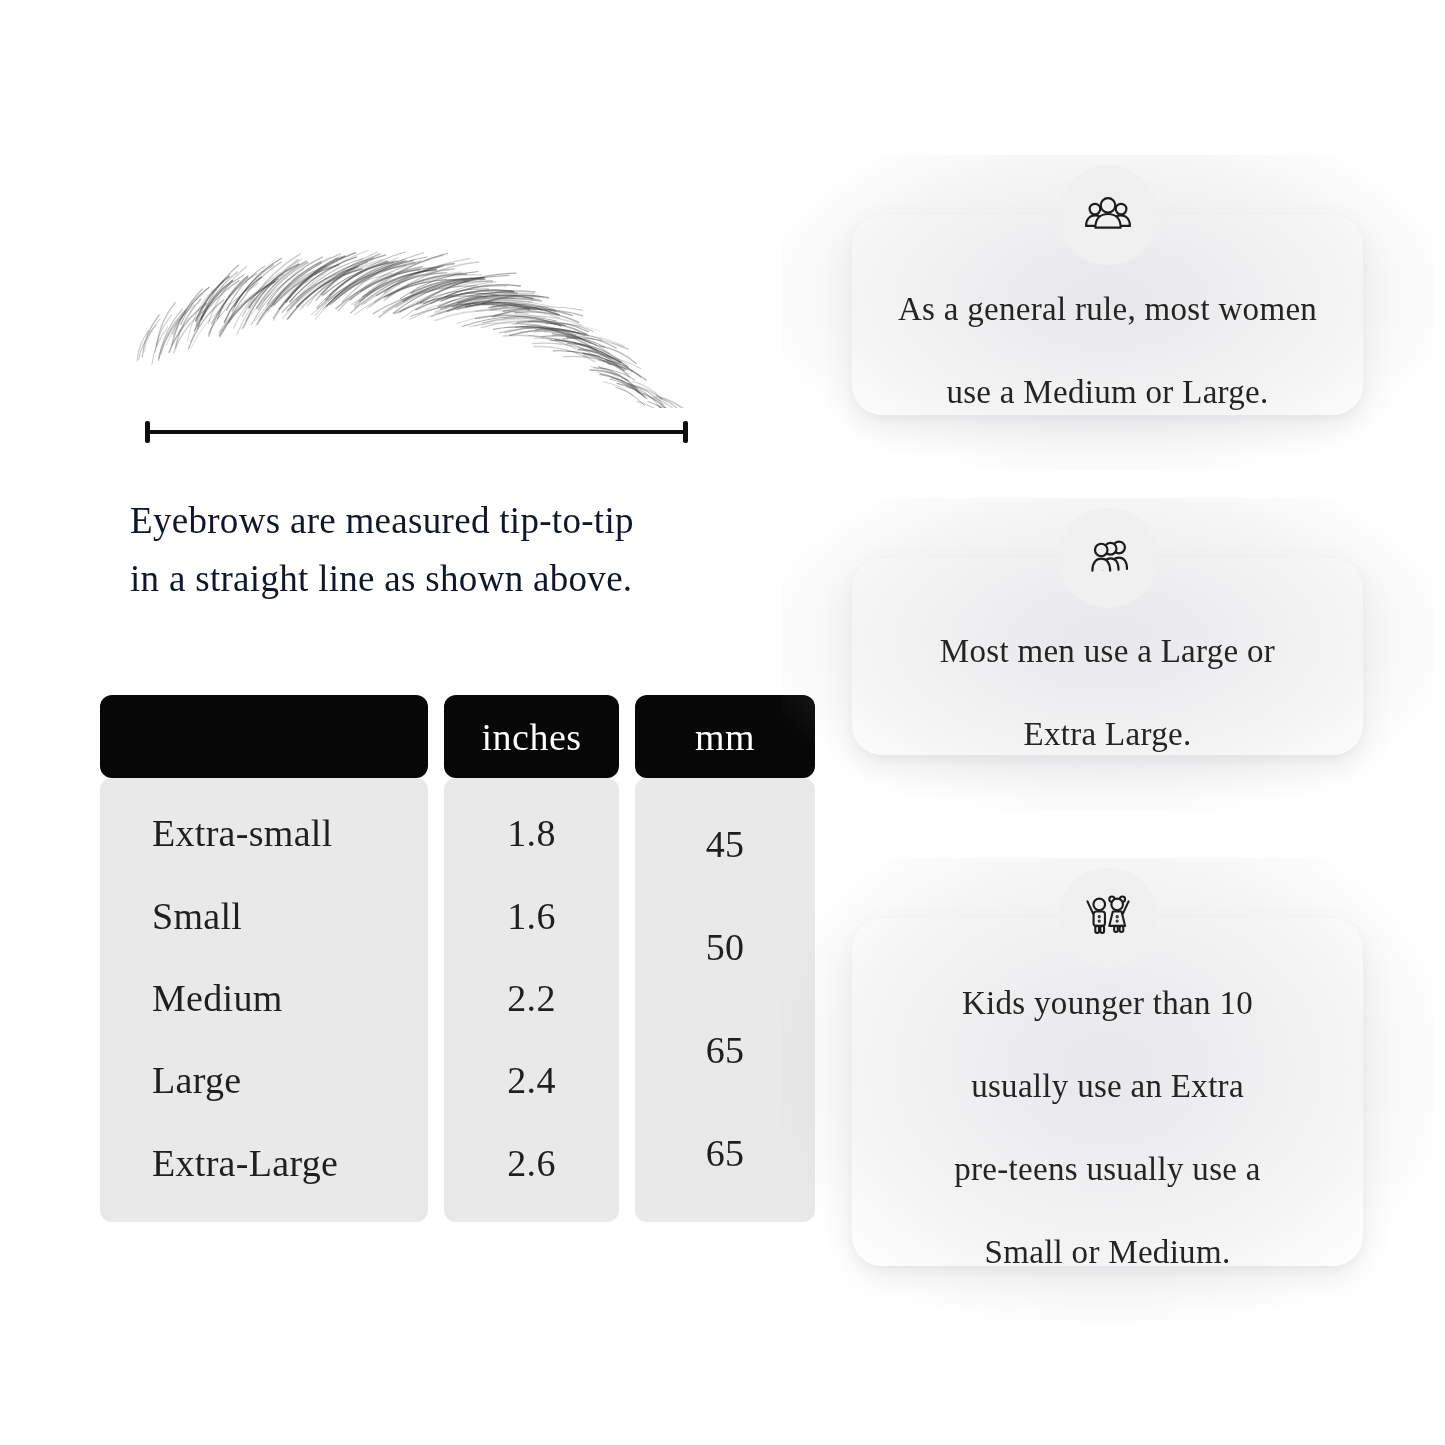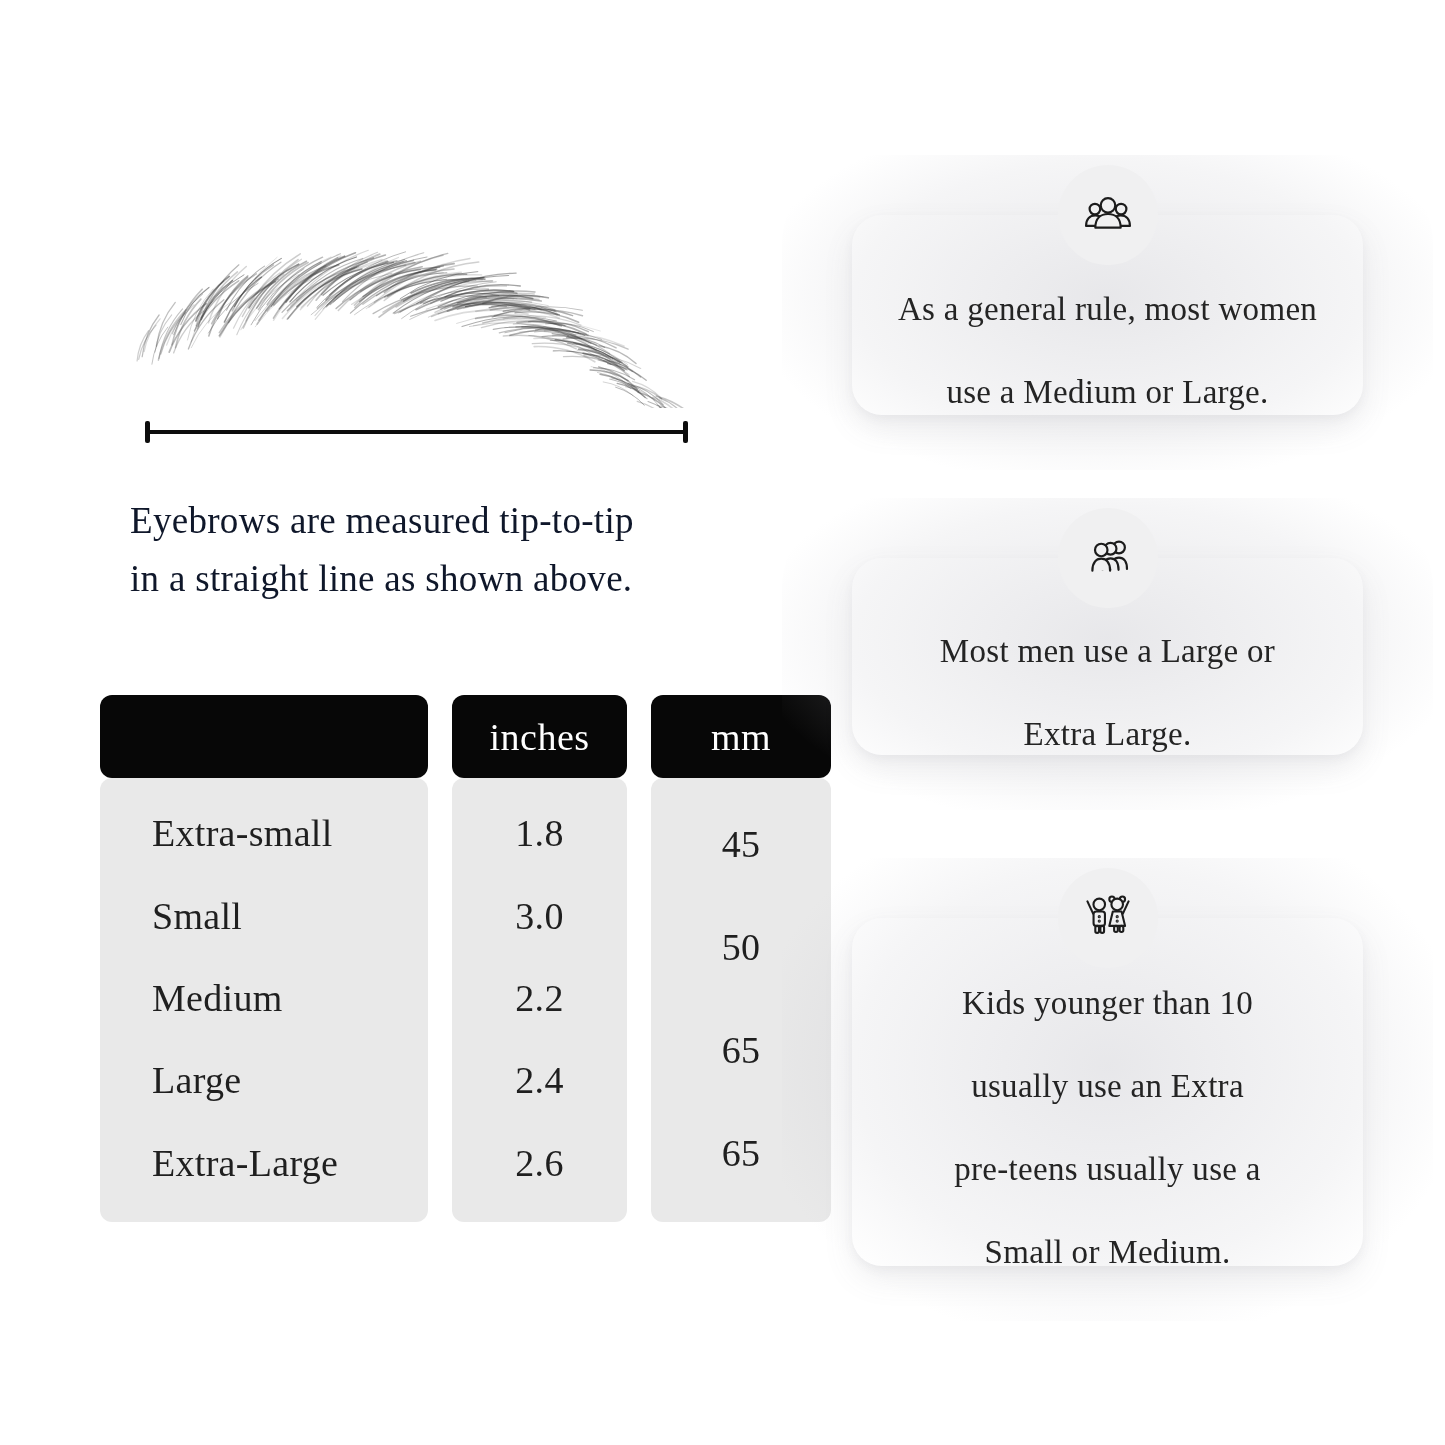--- a/index.html
+++ b/index.html
@@ -13,21 +13,21 @@
   
   .eyebrow-wrap{position:absolute;left:120px;top:238px;width:575px;height:170px;}
   .measure-line{position:absolute;left:147px;top:430px;width:539px;height:4px;background:#0d0d0d;}
   .measure-line .tick{position:absolute;top:-9px;width:5px;height:22px;background:#0d0d0d;border-radius:2px;}
   .measure-line .tick.left{left:-2px;}
   .measure-line .tick.right{right:-2px;}
   .caption{position:absolute;left:130px;top:492px;width:620px;font-size:37px;line-height:58px;color:#0f172a;letter-spacing:.3px;}
 
   
   .size-table{position:absolute;left:68px;top:695px;width:697px;}
-  .tbl-grid{display:grid;grid-template-columns:328px 175px 180px;column-gap:24px;padding-left:32px;}
+  .tbl-grid{display:grid;grid-template-columns:328px 175px 180px;column-gap:16px;padding-left:32px;}
   .tbl-head .cell{
     height:83px;background:#070707;border-radius:12px;color:#ffffff;
     display:flex;align-items:center;justify-content:center;font-size:38px;letter-spacing:.5px;
   }
   .tbl-body{margin-top:0;}
   .tbl-col{
     height:444px;background:#e9e9e9;border-radius:12px;
     display:flex;flex-direction:column;padding:14px 0 18px;box-sizing:border-box;
   }
   .tbl-row{flex:1;display:flex;align-items:center;font-size:38px;color:#1f1f1f;letter-spacing:.3px;}
@@ -333,21 +333,21 @@
     <div class="tbl-grid tbl-body">
       <div class="tbl-col col-labels">
         <div class="tbl-row">Extra-small</div>
         <div class="tbl-row">Small</div>
         <div class="tbl-row">Medium</div>
         <div class="tbl-row">Large</div>
         <div class="tbl-row">Extra-Large</div>
       </div>
       <div class="tbl-col col-vals">
         <div class="tbl-row">1.8</div>
-        <div class="tbl-row">3.0</div>
+        <div class="tbl-row">1.6</div>
         <div class="tbl-row">2.2</div>
         <div class="tbl-row">2.4</div>
         <div class="tbl-row">2.6</div>
       </div>
       <div class="tbl-col col-vals">
         <div class="tbl-row">45</div>
         <div class="tbl-row">50</div>
         <div class="tbl-row">65</div>
         <div class="tbl-row">65</div>
       </div>

